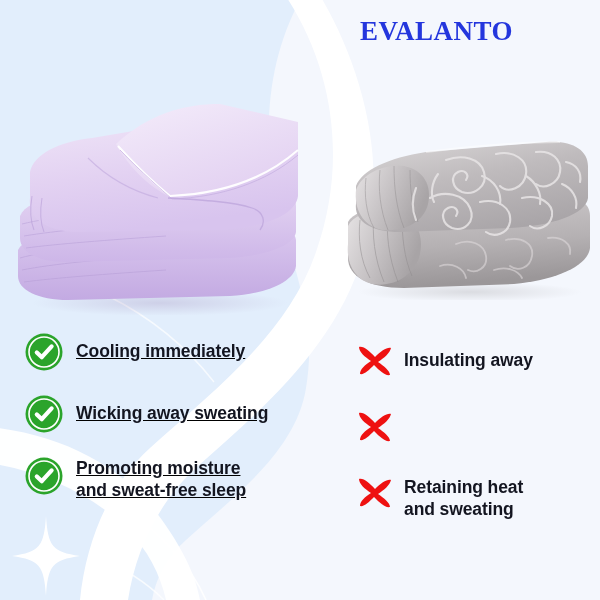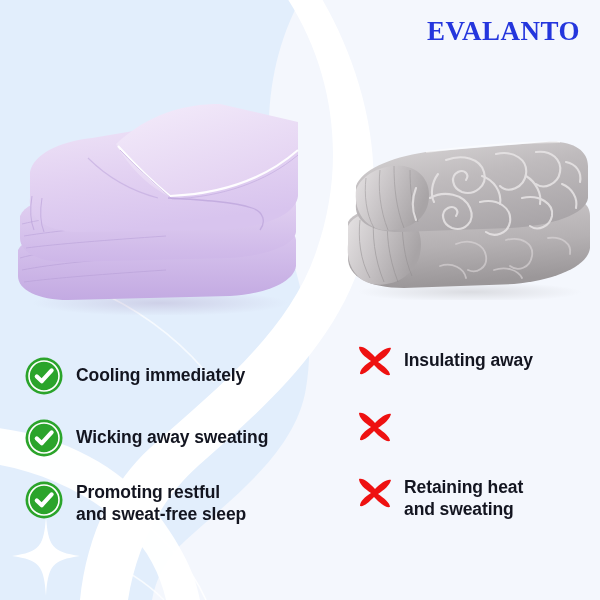--- a/index.html
+++ b/index.html
@@ -21,42 +21,41 @@
     width: 600px;
     height: 600px;
   }
 
   
   #logo {
     position: absolute;
     left: 360px;
     top: 16px;
     width: 220px;
-    text-align: right;
     font-family: "Liberation Serif", serif;
     font-size: 27px;
     font-weight: 700;
     letter-spacing: 0.5px;
     color: #2436dd;
     white-space: nowrap;
   }
 
   
   .product {
     position: absolute;
   }
   #product-left  { left: 8px;   top: 100px; width: 300px; height: 215px; }
   #product-right { left: 330px; top: 140px; width: 262px; height: 160px; }
 
   
   .feature-col {
     position: absolute;
     width: 270px;
   }
-  #pros-list { left: 24px;  top: 356px; }
+  #pros-list { left: 24px;  top: 332px; text-decoration: underline; }
   #cons-list { left: 356px; top: 344px; }
 
   .feature-row {
     position: relative;
     display: flex;
     align-items: flex-start;
     margin-bottom: 22px;
     min-height: 40px;
   }
   .feature-icon {
@@ -305,21 +304,21 @@
 
     <div class="feature-row two-line">
       <span class="feature-icon">
         <svg width="40" height="40" viewBox="0 0 40 40" xmlns="http://www.w3.org/2000/svg">
           <circle cx="20" cy="20" r="18.5" fill="#2ba42b"></circle>
           <circle cx="20" cy="20" r="15" fill="none" stroke="#ffffff" stroke-width="1.6"></circle>
           <circle cx="20" cy="20" r="12.6" fill="#2ba42b"></circle>
           <path d="M12.8,20.4 L17.8,25.2 L27.6,14.4" fill="none" stroke="#ffffff" stroke-width="4.2" stroke-linecap="round" stroke-linejoin="round"></path>
         </svg>
       </span>
-      <span class="feature-text">Promoting restful
+      <span class="feature-text">Promoting moisture
 and sweat-free sleep</span>
     </div>
 
   </div>
 
   <div class="feature-col" id="cons-list">
 
     <div class="feature-row">
       <span class="feature-icon">
         <svg width="38" height="34" viewBox="0 0 38 34" xmlns="http://www.w3.org/2000/svg">

